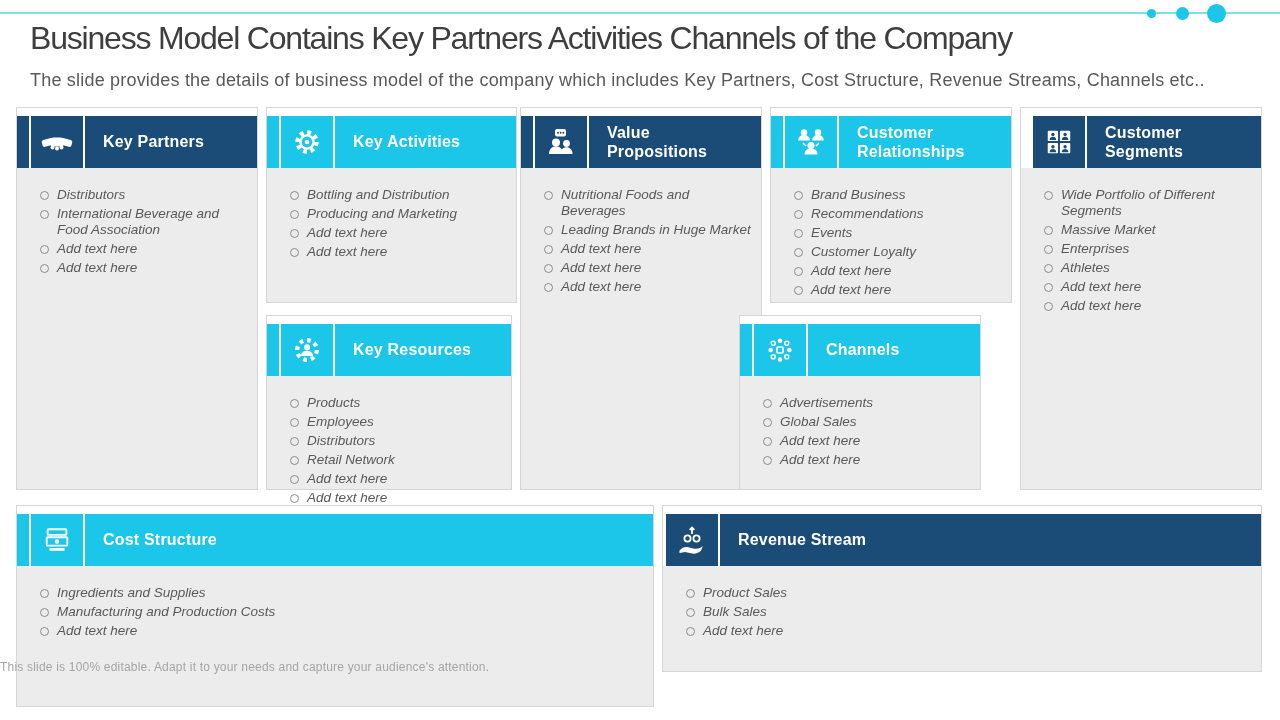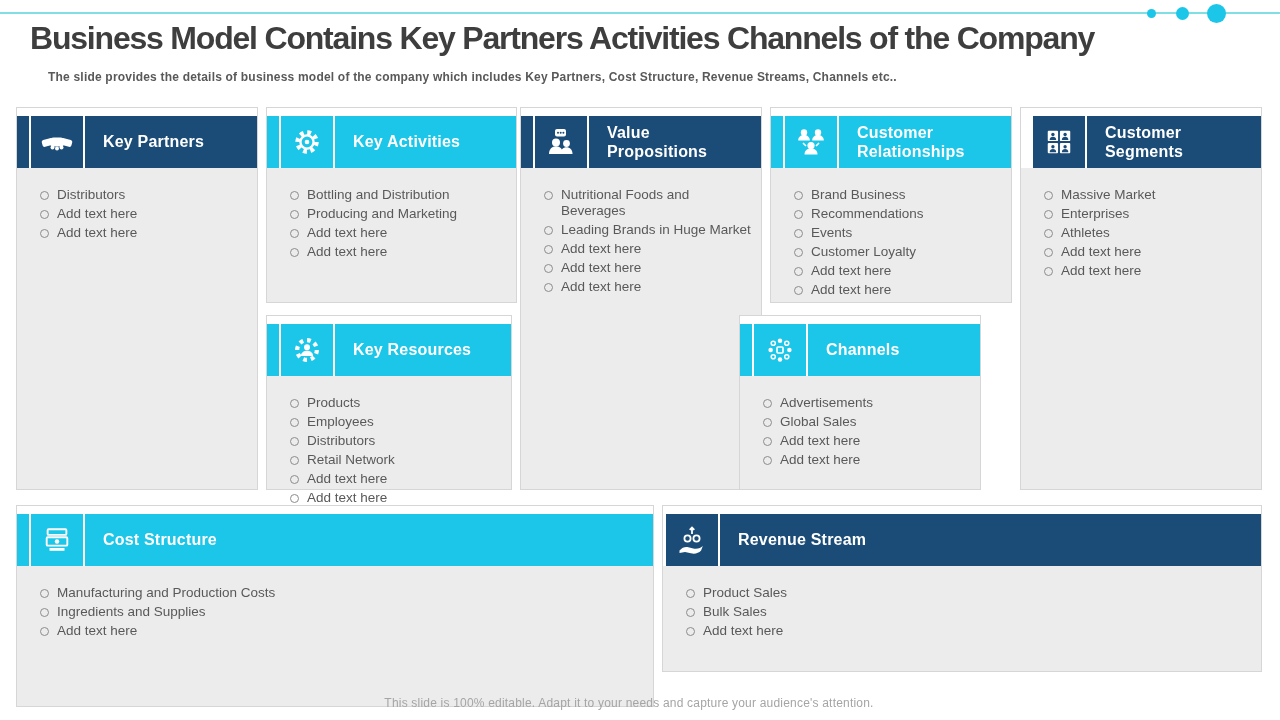--- a/index.html
+++ b/index.html
@@ -10,40 +10,40 @@
   html,body{width:1280px;height:720px;}
   body{font-family:"Liberation Sans",sans-serif;background:#fff;position:relative;overflow:hidden;}
 
   .top-line{position:absolute;left:0;top:12px;width:1280px;height:2px;background:#7fdfe2;}
   .dot{position:absolute;border-radius:50%;background:var(--cyan);}
   .dot.s{width:9px;height:9px;left:1147px;top:9px;}
   .dot.m{width:13px;height:13px;left:1176px;top:7px;}
   .dot.l{width:19px;height:19px;left:1207px;top:4px;}
 
   .page-title{position:absolute;left:30px;top:19px;width:1210px;font-size:32px;line-height:38px;
-    font-weight:700;letter-spacing:-1.2px;color:var(--title-color);white-space:nowrap;}
-  .page-subtitle{position:absolute;left:48px;top:70px;font-size:12px;color:var(--text);letter-spacing:.2px;font-weight:bold;}
+    font-weight:400;letter-spacing:-1.2px;color:var(--title-color);white-space:nowrap;}
+  .page-subtitle{position:absolute;left:30px;top:70px;font-size:18px;color:var(--text);letter-spacing:.2px;}
 
   .card{position:absolute;background:#fff;border:1px solid var(--card-border);}
   .card-header{position:absolute;top:8px;left:0;right:0;height:52px;display:flex;column-gap:2px;}
   .strip{width:12px;flex:0 0 12px;}
   .iconbox{width:52px;flex:0 0 52px;display:flex;align-items:center;justify-content:center;}
   .card-title{flex:1;display:flex;align-items:center;padding-left:18px;color:#fff;
     font-size:16px;font-weight:700;line-height:1.2;white-space:pre-line;letter-spacing:.2px;}
   .card.dark .strip,.card.dark .iconbox,.card.dark .card-title{background:var(--dark);}
   .card.cyan .strip,.card.cyan .iconbox,.card.cyan .card-title{background:var(--cyan);}
 
-  .card-body{position:absolute;top:60px;left:0;right:0;bottom:0;background:var(--body-bg);}
+  .card-body{position:absolute;top:60px;left:0;right:0;bottom:0;background:var(--body-bg);font-style:italic;}
   .blist{list-style:none;padding:19px 10px 8px 22px;}
   .blist li{position:relative;padding-left:18px;margin-bottom:3px;font-size:13.5px;
     line-height:16px;color:var(--text);}
   .blist li::before{content:"";position:absolute;left:1px;top:4px;width:7px;height:7px;
     border:1.2px solid #8c8c8c;border-radius:50%;}
 
-  .footer-note{position:absolute;left:0;top:696px;width:1258px;text-align:center;
+  .footer-note{position:absolute;left:0;top:660px;width:1258px;
     font-size:12px;color:#a5a5a5;letter-spacing:.2px;}
 
   .icon-stroke{fill:none;stroke:#fff;}
   .icon-fill{fill:#fff;}
   .person-dark{fill:var(--dark);}
 </style>
 </head>
 <body>
 
 <div class="top-line"></div>
@@ -65,20 +65,21 @@
         <circle class="icon-fill" cx="11.5" cy="21.5" r="2"></circle>
           <circle class="icon-fill" cx="16" cy="22.5" r="2"></circle>
           <circle class="icon-fill" cx="20.5" cy="21.5" r="2"></circle>
       </svg>
     </div>
     <div class="card-title">Key Partners</div>
   </div>
   <div class="card-body">
     <ul class="blist">
       <li>Distributors</li>
+      <li>International  Beverage and Food Association</li>
       <li>Add text here</li>
       <li>Add text here</li>
     </ul>
   </div>
 </section>
 
 <section class="card cyan" style="left:266px;top:107px;width:251px;height:196px">
   <div class="card-header">
     <div class="strip"></div>
     <div class="iconbox">
@@ -228,20 +229,21 @@
           <circle cx="22.5" cy="21" r="1.8"></circle>
             <path d="M19 26.8c0-2.2 1.6-3.4 3.5-3.4s3.5 1.2 3.5 3.4z"></path>
         </g>
       </svg>
     </div>
     <div class="card-title">Customer
 Segments</div>
   </div>
   <div class="card-body">
     <ul class="blist">
+      <li>Wide Portfolio of Different Segments</li>
       <li>Massive Market</li>
       <li>Enterprises</li>
       <li>Athletes</li>
       <li>Add text here</li>
       <li>Add text here</li>
     </ul>
   </div>
 </section>
 
 <section class="card cyan" style="left:16px;top:505px;width:638px;height:202px">
@@ -252,22 +254,22 @@
         <rect class="icon-stroke" x="6" y="4.5" width="20" height="6" rx="1" stroke-width="2"></rect>
         <rect class="icon-stroke" x="5" y="13" width="22" height="9" rx="1" stroke-width="2"></rect>
         <circle class="icon-fill" cx="16" cy="17.5" r="2.4"></circle>
         <rect class="icon-fill" x="8" y="24.5" width="16" height="3"></rect>
       </svg>
     </div>
     <div class="card-title">Cost Structure</div>
   </div>
   <div class="card-body">
     <ul class="blist">
+      <li>Ingredients and Supplies</li>
       <li>Manufacturing and Production Costs</li>
-      <li>Ingredients and Supplies</li>
       <li>Add text here</li>
     </ul>
   </div>
 </section>
 
 <section class="card dark" style="left:662px;top:505px;width:600px;height:167px">
   <div class="card-header">
     <div class="iconbox" style="margin-left:3px">
       <svg width="32" height="32" viewBox="0 0 32 32">
         <path class="icon-stroke" d="M16 10V3.5M13.7 5.8L16 3.5l2.3 2.3" stroke-width="1.8"></path>

